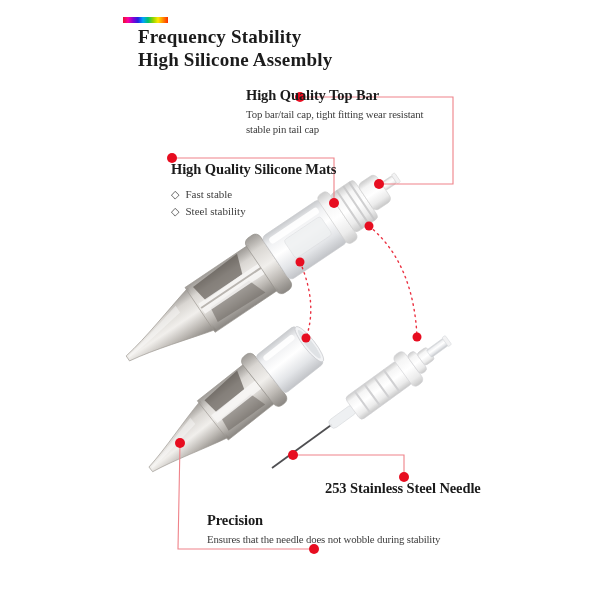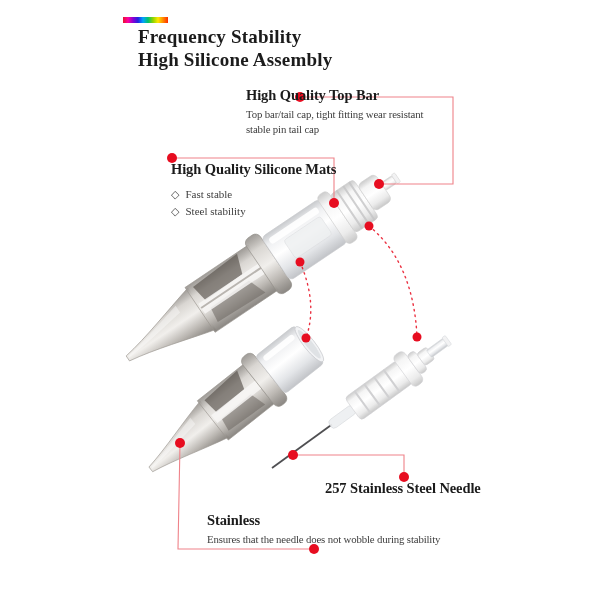--- a/index.html
+++ b/index.html
@@ -148,21 +148,21 @@
         <span>Fast stable</span>
       </div>
       <div class="bullet">
         <span class="diamond">◇</span>
         <span>Steel stability</span>
       </div>
     </div>
   </div>
 
   <div class="callout" style="left:325px;top:480px;">
-    <h3>257 Stainless Steel Needle</h3>
+    <h3>253 Stainless Steel Needle</h3>
   </div>
 
   <div class="callout" style="left:207px;top:512px;">
-    <h3>Stainless</h3>
+    <h3>Precision</h3>
     <div class="body">Ensures that the needle does not wobble during stability</div>
   </div>
 
 </div>
 
 </body></html>

